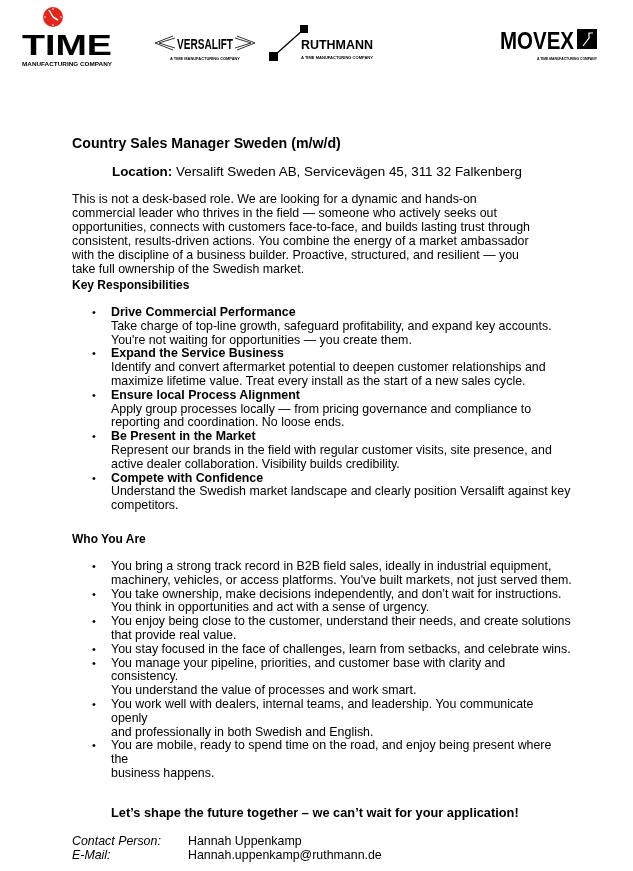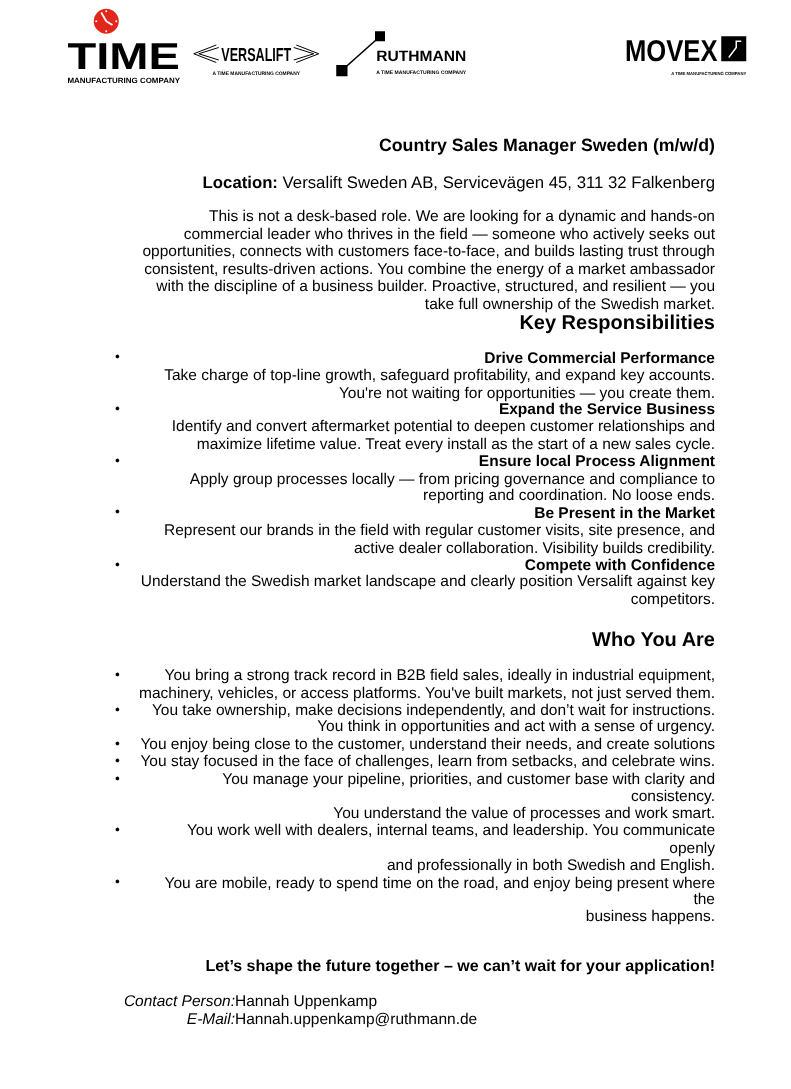--- a/index.html
+++ b/index.html
@@ -21,46 +21,45 @@
     top: 0;
     width: 633px;
     height: 80px;
   }
   .logo {
     position: absolute;
   }
   .content {
     position: absolute;
     left: 72px;
-    top: 108px;
+    top: 134px;
     width: 500px;
     font-size: 12.4px;
     line-height: 14px;
-    text-align: right;
   }
   .title {
     font-weight: bold;
     font-size: 14.2px;
     line-height: 18px;
     margin: 0 0 12px 0;
   }
   .location {
     font-size: 13.4px;
     line-height: 16px;
     margin: 0 0 12px 0;
   }
   .location b { font-weight: bold; margin-left: 40px; }
   .intro {
     margin: 0 0 1px 0;
     font-size: 12.4px;
     line-height: 14px;
   }
   .section-heading {
     font-weight: bold;
-    font-size: 16px;
+    font-size: 12px;
     line-height: 16px;
     margin: 0 0 13px 0;
   }
   ul.bullets {
     list-style: none;
     margin: 0 0 14px 0;
     padding: 0;
   }
   ul.bullets li {
     position: relative;
@@ -86,21 +85,21 @@
     display: flex;
     line-height: 14px;
   }
   .contact-label { width: 116px; font-style: italic; }
 </style>
 </head>
 <body>
 
 <div class="logos">
 
-  <div class="logo" style="left:52px;top:6px;width:96px;height:62px;">
+  <div class="logo" style="left:20px;top:6px;width:96px;height:62px;">
     <svg width="96" height="62" viewBox="0 0 96 62">
       <circle cx="33" cy="11" r="10" fill="#e3261b"></circle>
       <line x1="33" y1="11" x2="29" y2="4" stroke="#fff" stroke-width="1.5"></line>
       <line x1="33" y1="11" x2="38" y2="14" stroke="#fff" stroke-width="1.5"></line>
       <circle cx="33" cy="3" r="0.8" fill="#fff"></circle>
       <circle cx="41" cy="11" r="0.8" fill="#fff"></circle>
       <circle cx="33" cy="19" r="0.8" fill="#fff"></circle>
       <circle cx="25" cy="11" r="0.8" fill="#fff"></circle>
       <text x="47" y="49" text-anchor="middle" font-family="Liberation Sans, sans-serif" font-weight="bold" font-size="30" fill="#000" textLength="90" lengthAdjust="spacingAndGlyphs">TIME</text>
       <text x="47" y="60" text-anchor="middle" font-family="Liberation Sans, sans-serif" font-weight="bold" font-size="6" fill="#000" textLength="90" lengthAdjust="spacingAndGlyphs">MANUFACTURING COMPANY</text>
@@ -201,20 +200,21 @@
       <span class="resp-desc">machinery, vehicles, or access platforms. You've built markets, not just served them.</span>
     </li>
     <li>
       <span class="dot">•</span>
       <span class="resp-desc">You take ownership, make decisions independently, and don’t wait for instructions.</span>
       <span class="resp-desc">You think in opportunities and act with a sense of urgency.</span>
     </li>
     <li>
       <span class="dot">•</span>
       <span class="resp-desc">You enjoy being close to the customer, understand their needs, and create solutions</span>
+      <span class="resp-desc">that provide real value.</span>
     </li>
     <li>
       <span class="dot">•</span>
       <span class="resp-desc">You stay focused in the face of challenges, learn from setbacks, and celebrate wins.</span>
     </li>
     <li>
       <span class="dot">•</span>
       <span class="resp-desc">You manage your pipeline, priorities, and customer base with clarity and consistency.</span>
       <span class="resp-desc">You understand the value of processes and work smart.</span>
     </li>

